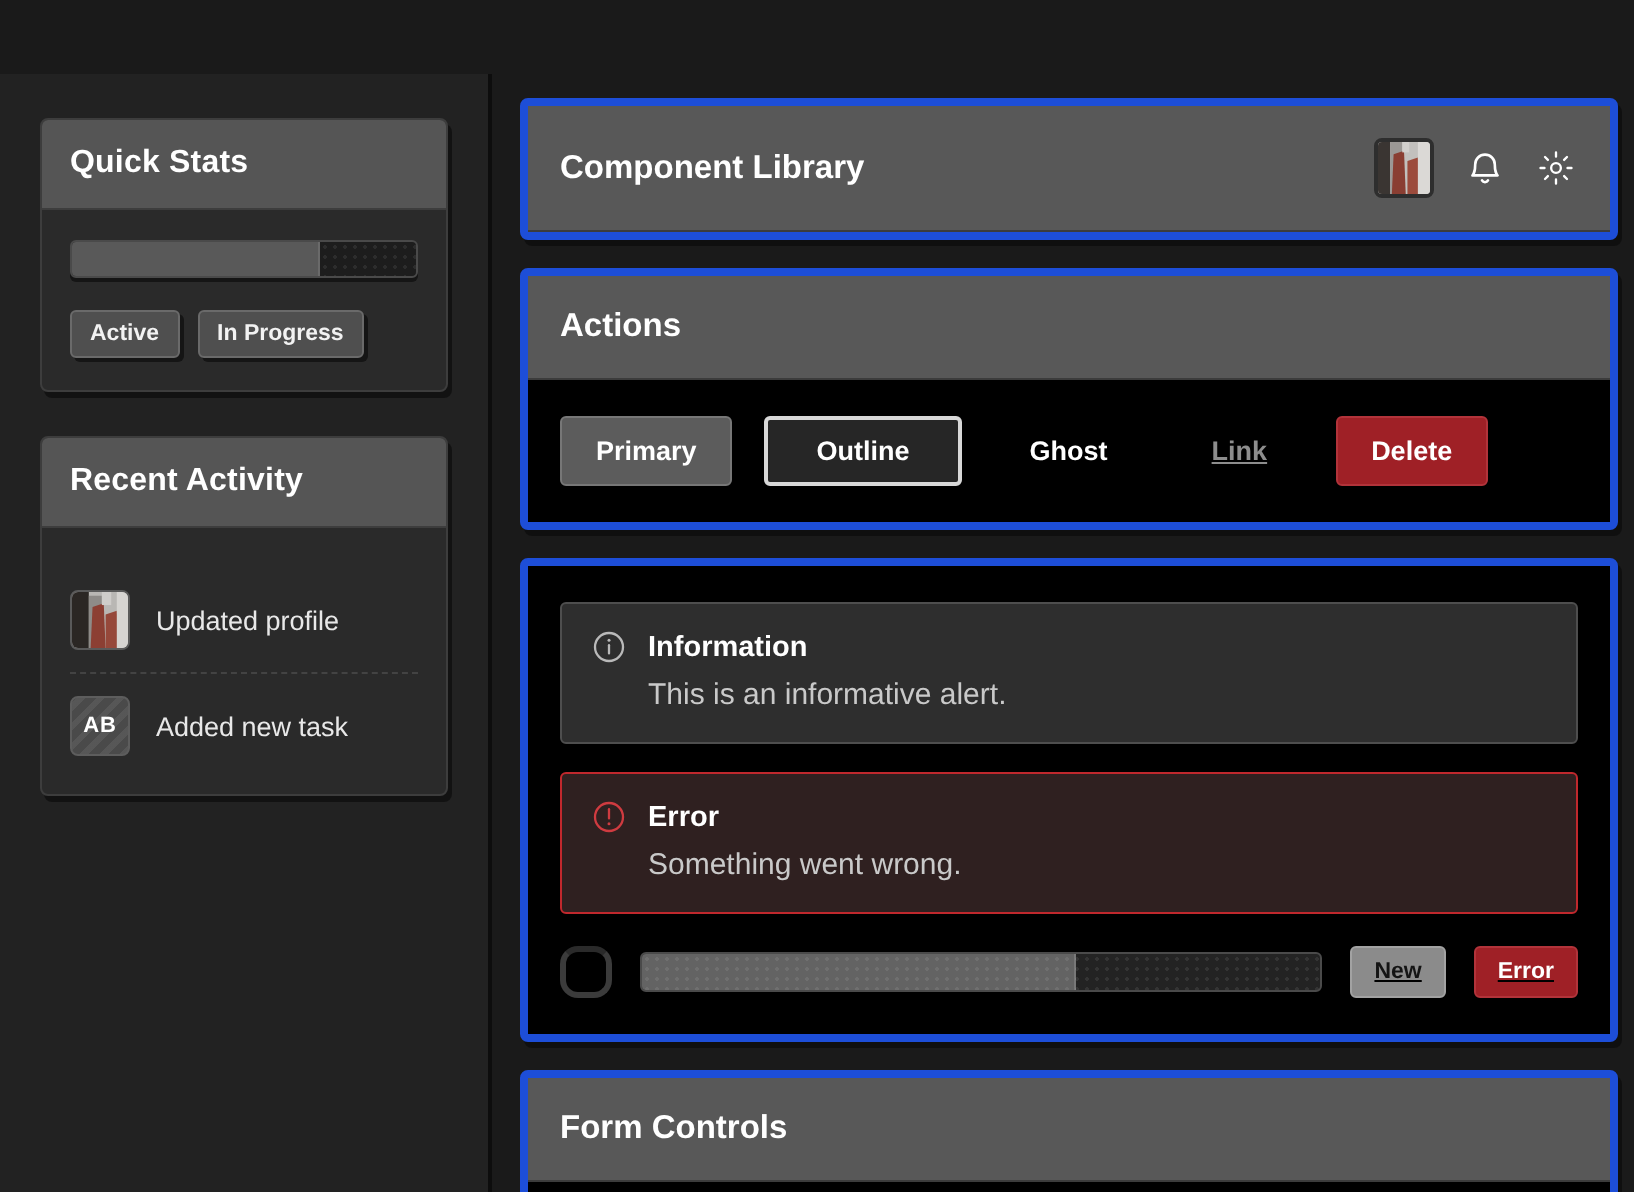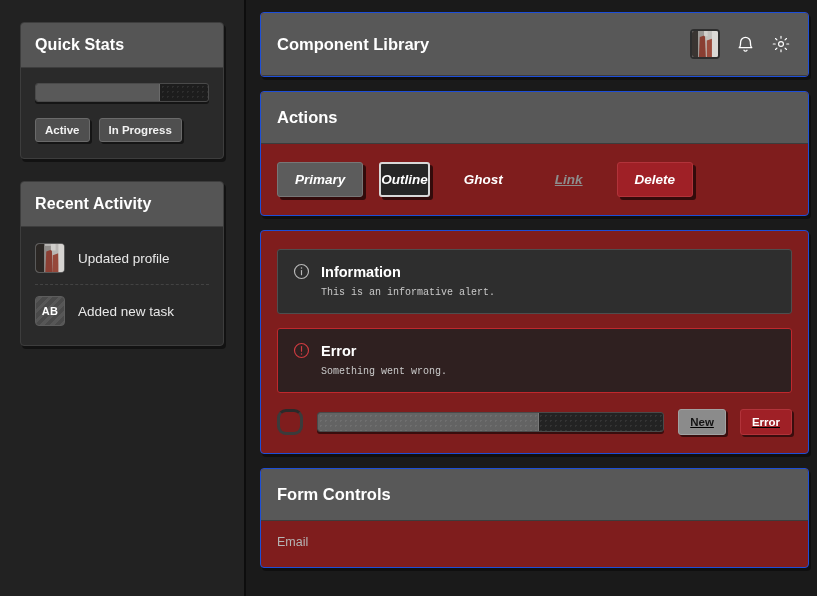--- a/index.html
+++ b/index.html
@@ -18,20 +18,21 @@
     background-image: radial-gradient(rgba(255,255,255,0.045) 1px, transparent 1px);
     background-size: 9px 9px;
   }
 
   #app {
     position: relative;
     width: 817px;
     height: 432px;
     background: #1a1a1a;
     display: flex;
+    margin-top: 37px;
   }
 
   
   #sidebar {
     width: 246px;
     height: 596px;
     flex: 0 0 246px;
     background: #222222;
     border-right: 2px solid #0d0d0d;
     padding: 22px 20px;
@@ -133,22 +134,22 @@
   
   #main {
     flex: 1 1 auto;
     height: 596px;
     overflow: hidden;
     padding: 12px 8px 0 14px;
     background: #1a1a1a;
   }
 
   .panel {
-    background: #7f1d1d;
-    border: 1px solid #1d4ed8;
+    background: #000000;
+    border: 4px solid #1d4ed8;
     border-radius: 4px;
     margin-bottom: 14px;
     box-shadow: 2px 3px 0 rgba(0,0,0,0.4);
     overflow: hidden;
   }
   .panel-head {
     background: #585858;
     padding: 16px 16px;
     display: flex;
     align-items: center;
@@ -182,41 +183,40 @@
 
   
   .btn-row { display: flex; align-items: center; gap: 16px; }
   .btn {
     font-size: 13.5px;
     font-weight: bold;
     border-radius: 3px;
     padding: 9px 17px;
     cursor: pointer;
     white-space: nowrap;
-    font-style: italic;
   }
   .btn-primary {
     background: #5c5c5c;
     border: 1px solid #777777;
     color: #ffffff;
     box-shadow: 3px 3px 0 rgba(0,0,0,0.6);
   }
   .btn-secondary {
     background: #4e4e4e;
     border: 1px solid #6d6d6d;
     color: #ffffff;
     box-shadow: 3px 3px 0 rgba(0,0,0,0.6);
     background-image: radial-gradient(rgba(255,255,255,0.05) 1px, transparent 1px);
     background-size: 5px 5px;
   }
   .btn-outline {
     background: #262626;
     border: 2px solid #d8d8d8;
     color: #ffffff;
-    padding: 8px 0;
+    padding: 8px 24px;
     box-shadow: 3px 3px 0 rgba(0,0,0,0.6);
   }
   .btn-ghost {
     background: transparent;
     border: 1px solid transparent;
     color: #ffffff;
   }
   .btn-link {
     background: transparent;
     border: 1px solid transparent;
@@ -248,25 +248,24 @@
     display: flex;
     align-items: center;
     gap: 11px;
   }
   .alert-title {
     font-size: 14.5px;
     font-weight: bold;
     color: #ffffff;
   }
   .alert-body {
-    font-size: 10px;
+    font-size: 15px;
     color: #c9c9c9;
     margin-top: 7px;
     padding-left: 28px;
-    font-family: Liberation Mono, monospace;
   }
   .al-icon { width: 17px; height: 17px; flex: 0 0 17px; }
   .al-icon svg { display: block; }
 
   
   .status-row {
     display: flex;
     align-items: center;
     gap: 14px;
     margin-top: 16px;
@@ -345,21 +344,21 @@
           <button class="chip">Active</button>
           <button class="chip">In Progress</button>
         </div>
       </div>
     </section>
 
     <section class="side-card">
       <div class="side-card-head">
         <div class="side-card-title">Recent Activity</div>
       </div>
-      <div class="side-card-body" style="padding-top:5px;padding-bottom:8px;">
+      <div class="side-card-body" style="padding-top:20px;padding-bottom:8px;">
 
         <div class="act-item">
           <div class="avatar-img">
             <svg viewBox="0 0 30 30" preserveAspectRatio="none">
               <rect width="30" height="30" fill="#b9b7b4"></rect>
               <rect x="0" y="0" width="9" height="30" fill="#2b2724"></rect>
               <rect x="9" y="2" width="7" height="28" fill="#8e8b88"></rect>
               <path d="M11 8 L17 6 L18 30 L10 30 Z" fill="#8c3f33"></path>
               <path d="M18 12 L24 10 L25 30 L18 30 Z" fill="#96483a"></path>
               <rect x="24" y="0" width="6" height="30" fill="#d6d4d1"></rect>

